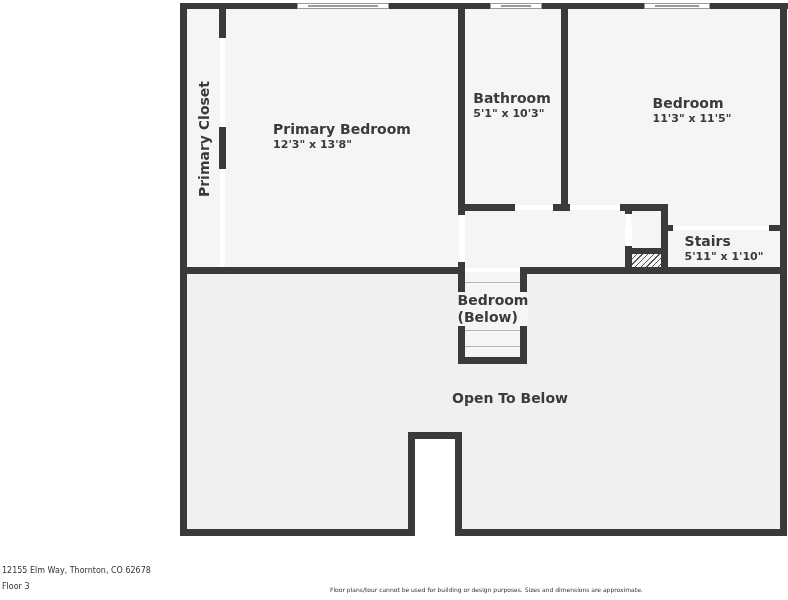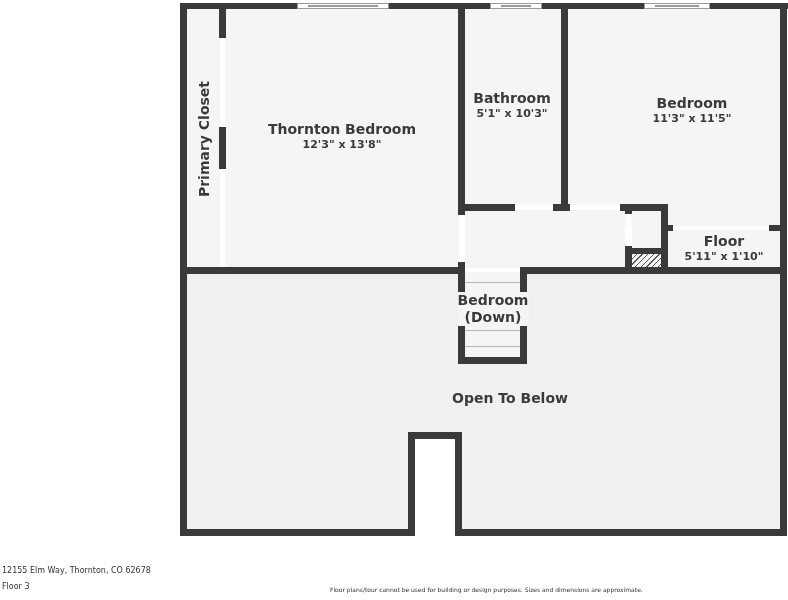--- a/index.html
+++ b/index.html
@@ -4,21 +4,21 @@
 <style>
   html,body{margin:0;padding:0;background:#ffffff;}
   body{width:788px;height:600px;position:relative;overflow:hidden;font-family:"DejaVu Sans","Liberation Sans",sans-serif;}
   .abs{position:absolute;}
   .floor{background:#f5f5f5;}
   .floor2{background:#f0f0f0;}
   .wall{position:absolute;background:#3a3a3a;}
   .opening{position:absolute;background:#ffffff;}
   .win{position:absolute;background:#ffffff;border:1px solid #9a9a9a;box-sizing:border-box;}
   .win::after{content:"";position:absolute;left:10px;right:10px;top:1px;bottom:1px;border-top:1px solid #9a9a9a;border-bottom:1px solid #9a9a9a;}
-  .label{position:absolute;text-align:center;color:#3a3a3a;font-weight:bold;white-space:nowrap;transform:translateX(-50%);}
+  .label{position:absolute;color:#3a3a3a;font-weight:bold;white-space:nowrap;transform:translateX(-50%);}
   .rname{font-size:14px;line-height:17px;}
   .rdim{font-size:11px;line-height:14px;font-weight:bold;}
   .foot{position:absolute;font-size:8px;color:#333;font-family:"DejaVu Sans",sans-serif;white-space:nowrap;}
   .stair-line{position:absolute;left:0;right:0;height:1px;background:#b5b5b5;}
   .hatch{position:absolute;background:repeating-linear-gradient(135deg,#f5f5f5 0 3px,#555 3px 4px);}
 </style>
 </head>
 <body>
 
 <div class="abs floor" style="left:186px;top:8px;width:36px;height:261px;"></div>
@@ -88,42 +88,42 @@
 
 <div class="wall" style="left:458px;top:267px;width:7px;height:97px;"></div>
 <div class="wall" style="left:520px;top:267px;width:7px;height:97px;"></div>
 <div class="wall" style="left:458px;top:357px;width:69px;height:7px;"></div>
 
 <div class="abs" style="left:204px;top:139px;transform:translate(-50%,-50%) rotate(-90deg);white-space:nowrap;font-size:14px;font-weight:bold;color:#3a3a3a;">
   <span>Primary Closet</span>
 </div>
 
 <div class="label" style="left:342px;top:121px;">
-  <div class="rname">Thornton Bedroom</div>
+  <div class="rname">Primary Bedroom</div>
   <div class="rdim">12'3" x 13'8"</div>
 </div>
 
 <div class="label" style="left:512px;top:90px;">
   <div class="rname">Bathroom</div>
   <div class="rdim">5'1" x 10'3"</div>
 </div>
 
 <div class="label" style="left:676px;top:95px;margin-left:16px;">
   <div class="rname">Bedroom</div>
   <div class="rdim">11'3" x 11'5"</div>
 </div>
 
 <div class="label" style="left:724px;top:233px;">
-  <div class="rname">Floor</div>
+  <div class="rname">Stairs</div>
   <div class="rdim">5'11" x 1'10"</div>
 </div>
 
 <div class="label" style="left:493px;top:292px;">
   <div class="rname" style="background:#f5f5f5;">Bedroom</div>
-  <div class="rname" style="background:#f5f5f5;">(Down)</div>
+  <div class="rname" style="background:#f5f5f5;">(Below)</div>
 </div>
 
 <div class="label" style="left:510px;top:390px;">
   <div class="rname">Open To Below</div>
 </div>
 
 <div class="foot" style="left:2px;top:566px;">12155 Elm Way, Thornton, CO 62678</div>
 <div class="foot" style="left:2px;top:582px;">Floor 3</div>
 <div class="foot" style="left:330px;top:586px;font-size:6px;">Floor plans/tour cannot be used for building or design purposes. Sizes and dimensions are approximate.</div>
 

